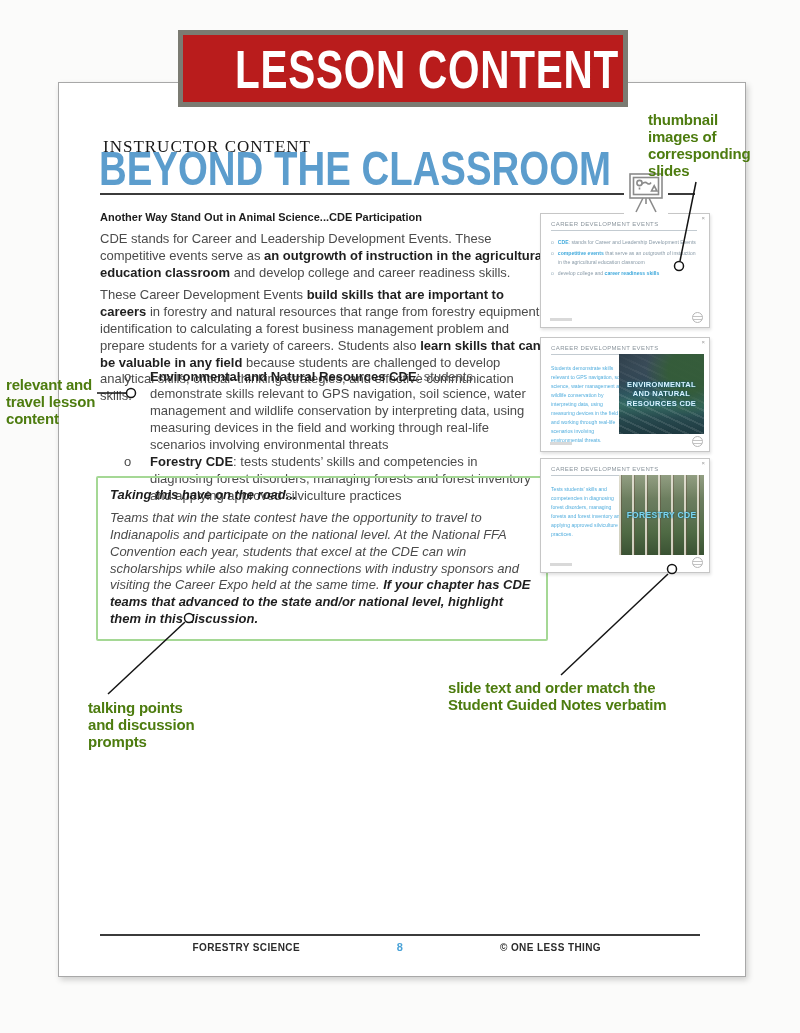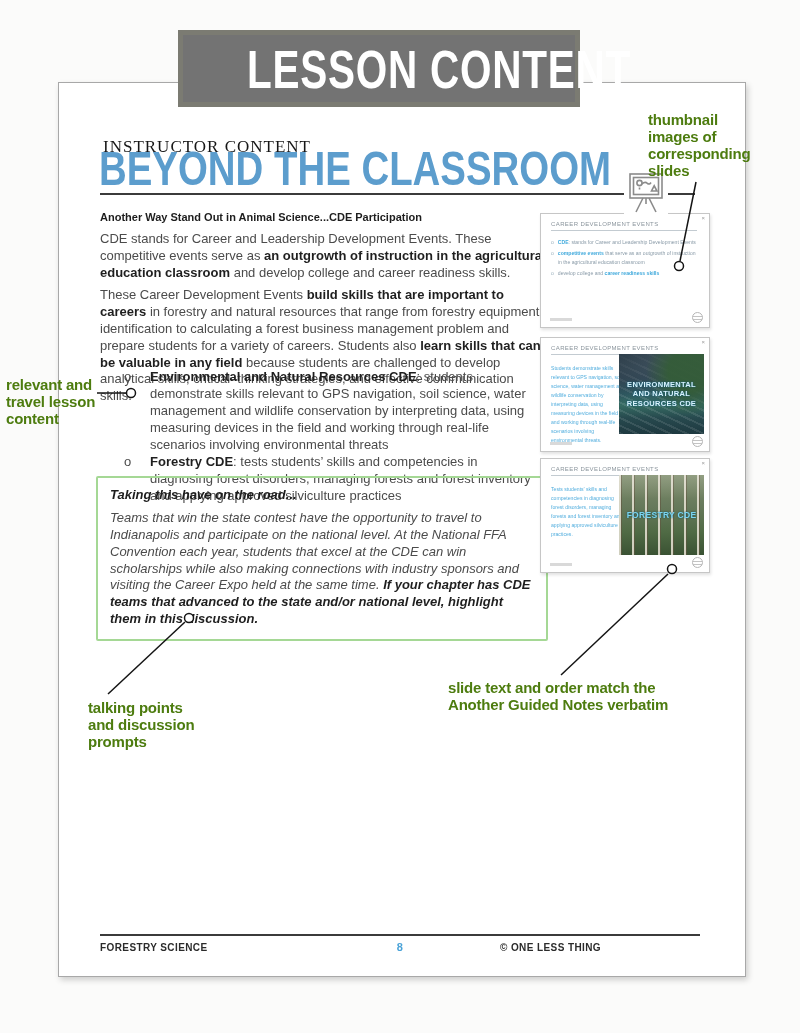--- a/index.html
+++ b/index.html
@@ -11,22 +11,22 @@
   }
   
   .page{
     position:absolute;left:58px;top:82px;width:686px;height:893px;
     background:#fff;border:1px solid #a8a8a8;
     box-shadow:2px 3px 6px rgba(0,0,0,.18);
   }
   
   .banner{
     position:absolute;left:178px;top:30px;width:392px;height:67px;
-    background:#737373;border:5px solid #7b7b72;
-    display:flex;align-items:center;z-index:40;
+    background:#b91c1c;border:5px solid #7b7b72;
+    display:flex;align-items:center;justify-content:center;z-index:40;padding-left:48px;
   }
   .banner span{
     font-size:54px;font-weight:bold;color:#fff;white-space:nowrap;
     transform:scaleX(.75);letter-spacing:1px;line-height:1;
   }
   
   .kicker{
     position:absolute;left:103px;top:137px;
     font-family:"Liberation Serif",serif;font-size:17px;letter-spacing:1px;
     color:#161616;
@@ -109,21 +109,21 @@
   }
   
   .annotation{
     position:absolute;color:#4d7c0f;font-weight:bold;font-size:15px;line-height:1.13;
     text-align:left;white-space:pre-line;letter-spacing:-.2px;z-index:45;
   }
   
   .footer-rule{position:absolute;left:100px;top:934px;width:600px;height:2px;background:#3b3b3b;}
   .footer{position:absolute;left:100px;top:941px;width:600px;display:flex;align-items:baseline;
     font-size:10px;font-weight:bold;letter-spacing:.4px;color:#2b2b2b;}
-  .footer .f-left{flex:1;text-align:left;}
+  .footer .f-left{flex:1;text-align:right;}
   .footer .f-page{flex:1;text-align:center;color:#4aa3d8;font-size:11px;}
   .footer .f-right{flex:1;text-align:left;}
   
   .callouts{position:absolute;left:0;top:0;z-index:50;pointer-events:none;}
 </style>
 </head>
 <body>
 
 <div class="page"></div>
 
@@ -217,21 +217,21 @@
 images of
 corresponding
 slides</div>
 <div class="annotation" style="left:6px;top:377px;width:106px;">relevant and
 travel lesson
 content</div>
 <div class="annotation" style="left:88px;top:700px;width:116px;">talking points
 and discussion
 prompts</div>
 <div class="annotation" style="left:448px;top:680px;width:258px;">slide text and order match the
-Another Guided Notes verbatim</div>
+Student Guided Notes verbatim</div>
 
 <div class="footer-rule"></div>
 <div class="footer">
   <span class="f-left">FORESTRY SCIENCE</span>
   <span class="f-page">8</span>
   <span class="f-right">© ONE LESS THING</span>
 </div>
 
 <svg class="callouts" width="800" height="1033" viewBox="0 0 800 1033">
   <g stroke="#141414" stroke-width="1.5" fill="none">

